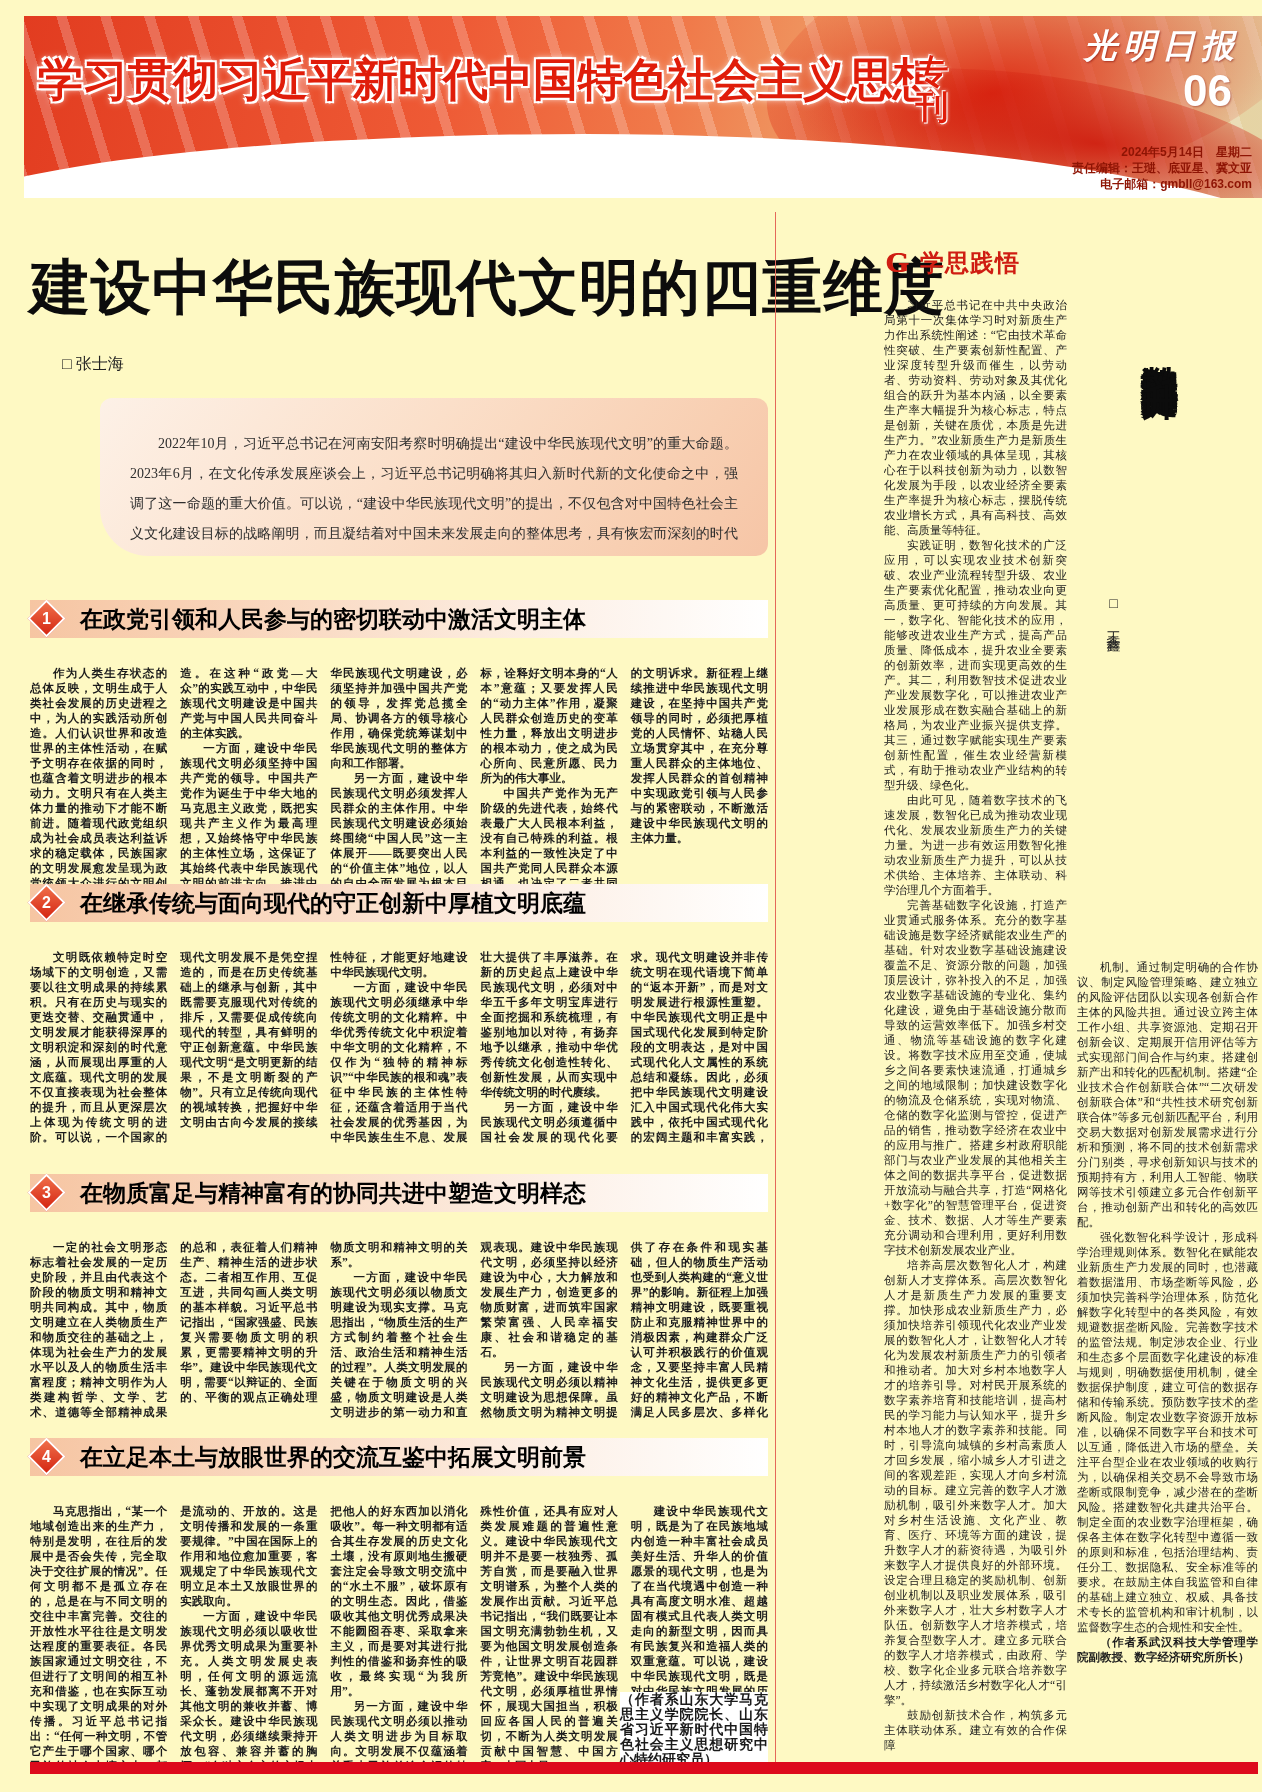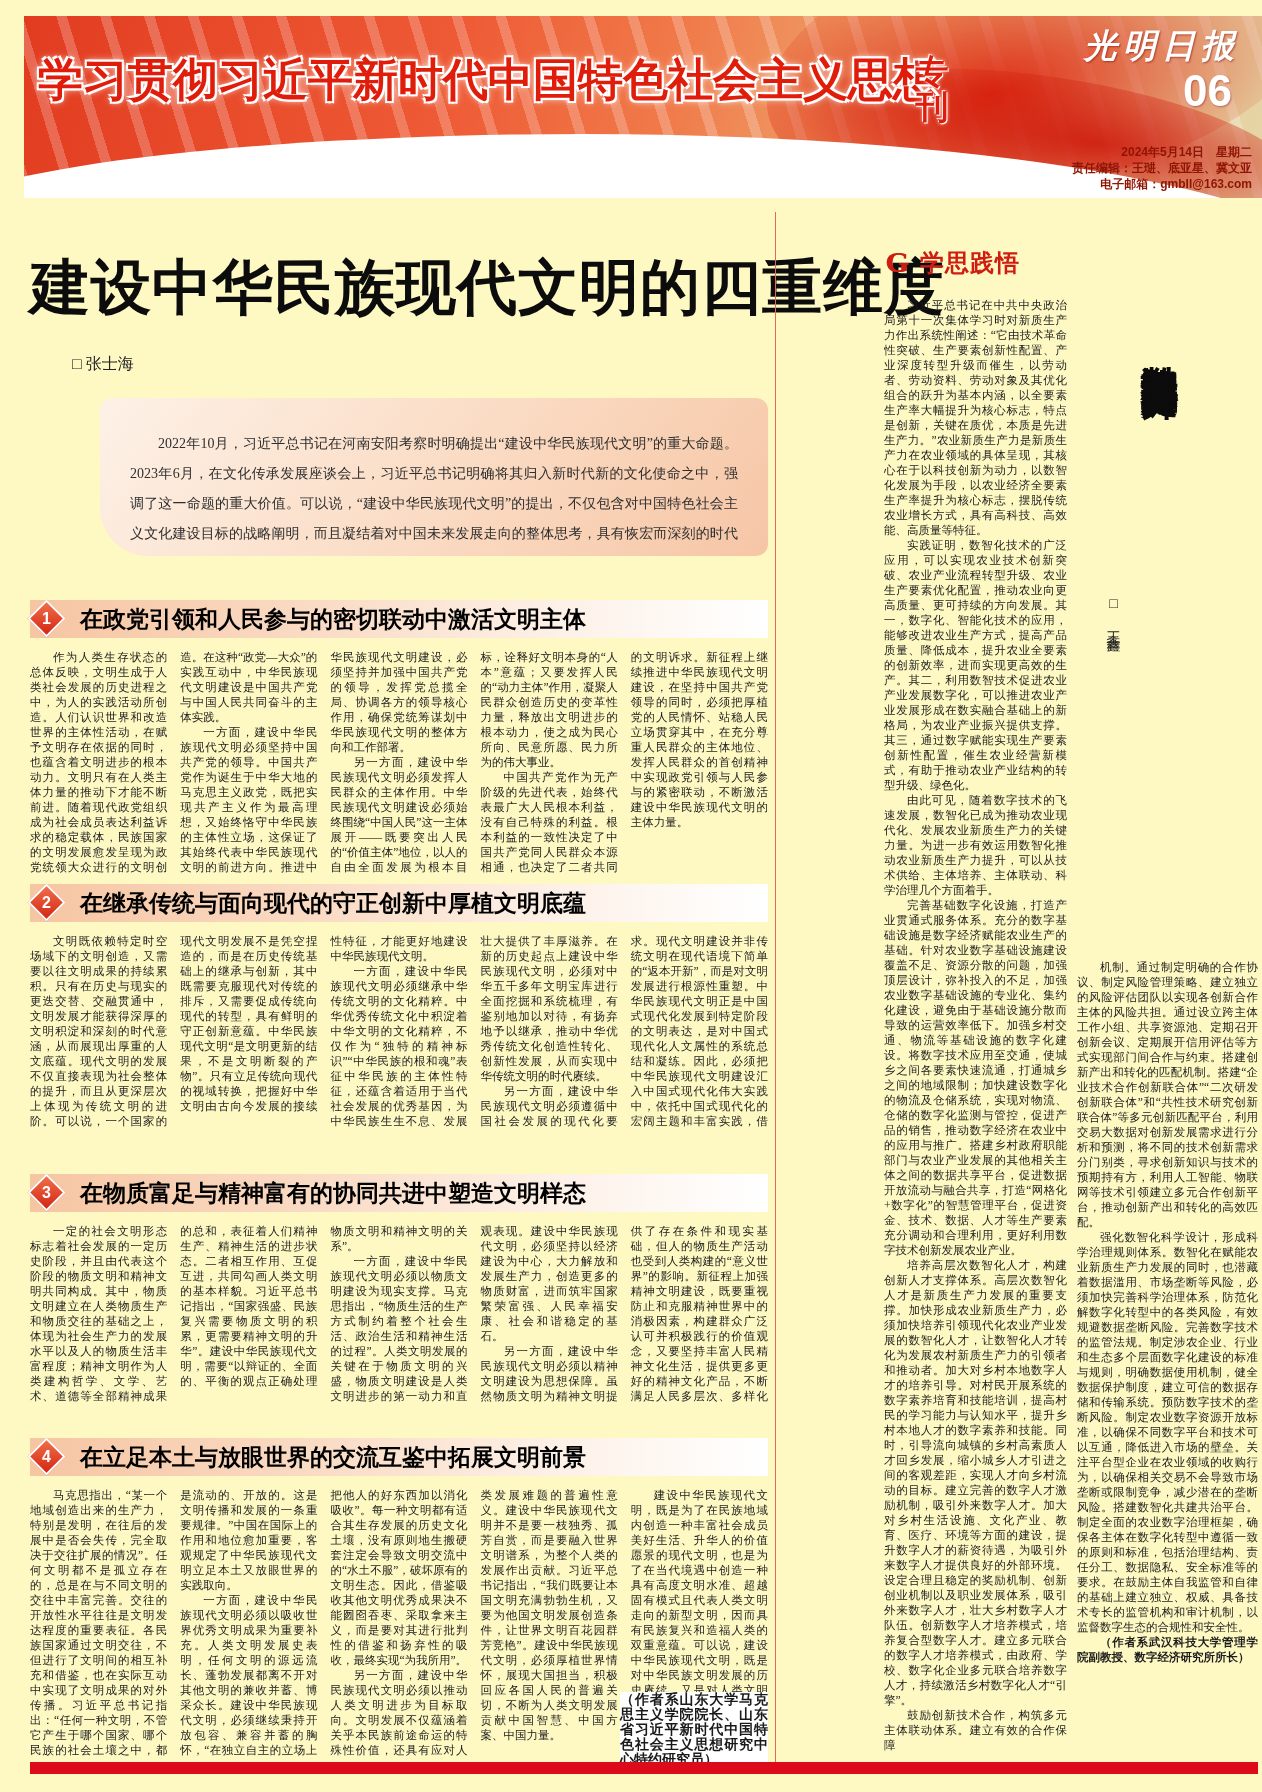--- a/index.html
+++ b/index.html
@@ -27,36 +27,36 @@
           text-shadow:0 0 4px #fff,1px 1px 0 #fff,-1px -1px 0 #fff;}
   .masthead{position:absolute;right:22px;top:8px;color:#fff;font-size:33px;font-weight:bold;font-style:italic;
           letter-spacing:6px;white-space:nowrap;text-shadow:1px 1px 2px rgba(120,0,0,.5);}
   .pagenum{position:absolute;right:30px;top:50px;color:#fff;font-size:44px;font-weight:bold;
           font-family:"Liberation Sans",sans-serif;text-shadow:1px 1px 2px rgba(120,0,0,.4);}
   .dateblock{position:absolute;right:10px;top:128px;text-align:right;color:#8e1404;
           font-family:"Liberation Sans",sans-serif;font-size:12px;font-weight:bold;line-height:16px;}
   
   .headline{position:absolute;left:30px;top:248px;width:840px;font-weight:900;font-size:60px;
           letter-spacing:1px;color:#0c0c0c;white-space:nowrap;}
-  .byline-main{position:absolute;left:72px;top:354px;font-size:16px;color:#222;}
+  .byline-main{position:absolute;left:62px;top:354px;font-size:16px;color:#222;}
   .introbox{position:absolute;left:100px;top:398px;width:668px;height:158px;overflow:hidden;
           border-radius:12px 12px 12px 48px;
           background:linear-gradient(128deg,#fdf1e7 0%,#fbdfc9 45%,#f8cfb2 80%,#f6c5a6 100%);}
   .introbox p{margin:3px;padding:28px 27px;font-size:14px;line-height:30px;text-indent:2em;
           text-align:justify;color:#2e2e2e;}
   .section{position:absolute;left:30px;width:738px;}
   .sec-head{position:relative;height:38px;
           background:linear-gradient(to right,#f6c5a2 0%,#fadcc6 40%,#fdf1e8 72%,#ffffff 100%);}
   .diamond{position:absolute;left:3px;top:5px;width:27px;height:27px;transform:rotate(45deg);
           background:linear-gradient(135deg,#f2754f,#d2200e);box-shadow:0 0 0 2px #fff inset;}
   .diamond span{position:absolute;inset:0;transform:rotate(-45deg);color:#fff;font-weight:bold;
           font-family:"Liberation Sans",sans-serif;font-size:16px;line-height:27px;text-align:center;}
   .sec-title{margin:0 0 0 50px;font-family:"Liberation Sans","DejaVu Sans",sans-serif;
           font-weight:700;font-size:23px;line-height:38px;color:#000;white-space:nowrap;}
-  .sec-body{column-count:5;column-gap:13px;column-fill:auto;overflow:hidden;margin-top:12px;}
+  .sec-body{column-count:5;column-gap:13px;column-fill:auto;overflow:hidden;margin-top:28px;font-weight:bold;}
   .para{margin:0;font-size:11.5px;line-height:15px;text-align:justify;text-indent:2em;color:#1c1c1c;}
   .credit-main{position:absolute;left:620px;top:1692px;width:148px;background:#fff;
           font-size:14px;line-height:15px;font-weight:bold;text-align:justify;}
   
   .divider-v{position:absolute;left:775px;top:212px;width:1px;height:1550px;background:#e4695a;}
   .sb-head{position:absolute;left:880px;top:246px;display:flex;align-items:center;}
   .g-icon{display:inline-block;width:34px;height:34px;border-radius:50%;color:#cf1d12;
           font-weight:900;font-size:30px;line-height:32px;text-align:center;margin-right:6px;
           text-shadow:1px 0 0 #cf1d12;}
   .sb-label{font-family:"Liberation Sans",sans-serif;font-weight:900;font-size:24px;color:#cf1d12;letter-spacing:1px;}

